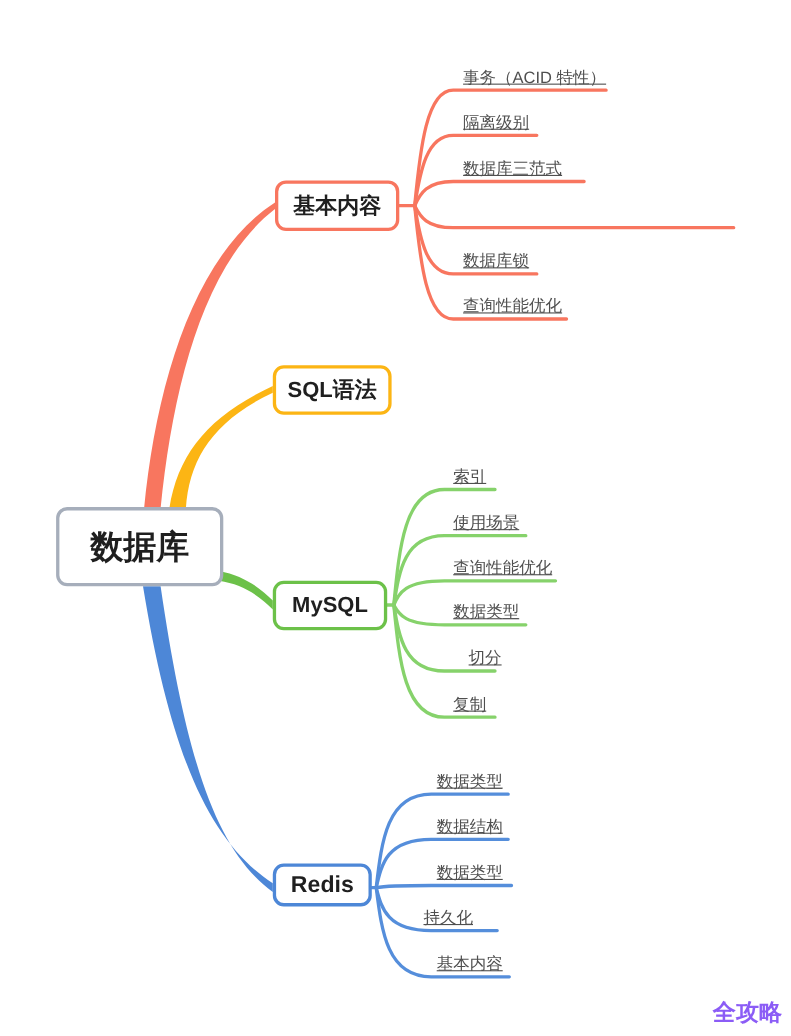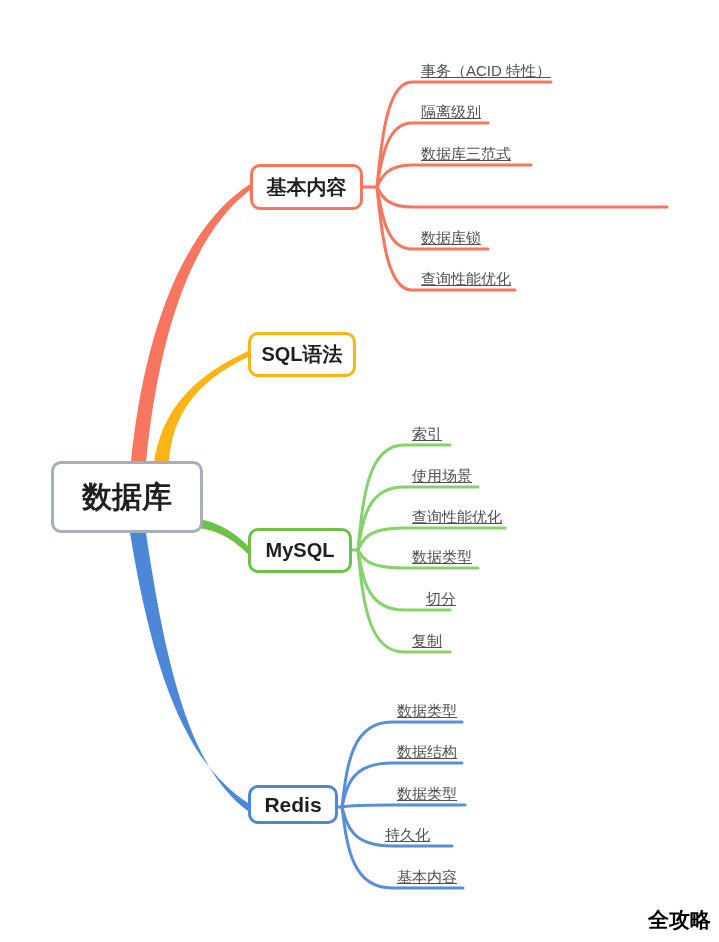--- a/index.html
+++ b/index.html
@@ -18,21 +18,21 @@
   .node-basic{left:250px;top:164px;width:113px;height:46px;font-size:20px;border-color:#f8765f;}
   .node-sql{left:248px;top:332px;width:108px;height:45px;font-size:20px;border-color:#fcb514;}
   .node-mysql{left:248px;top:528px;width:104px;height:45px;font-size:20px;border-color:#6cc149;font-weight:600;}
   .node-redis{left:248px;top:785px;width:90px;height:39px;font-size:21px;border-color:#4d87d7;font-weight:700;}
   .subtopic{
     position:absolute;font-size:15px;line-height:20px;height:20px;
     color:#4f4f4f;white-space:nowrap;cursor:default;text-decoration:underline;
   }
   .watermark{
     position:absolute;left:648px;top:906px;font-size:21px;font-weight:700;
-    color:#000000;white-space:nowrap;
+    color:#8b5cf6;white-space:nowrap;
   }
 </style>
 </head>
 <body>
 
 <div class="canvas">
 
   <svg width="719" height="942" viewBox="0 0 719 942">
 
     <path stroke="none" d="M 131 462 C 142 350 176 232 250 184 L 250 190 C 185 240 157 352 146 462 Z" fill="#f8765f"></path>

